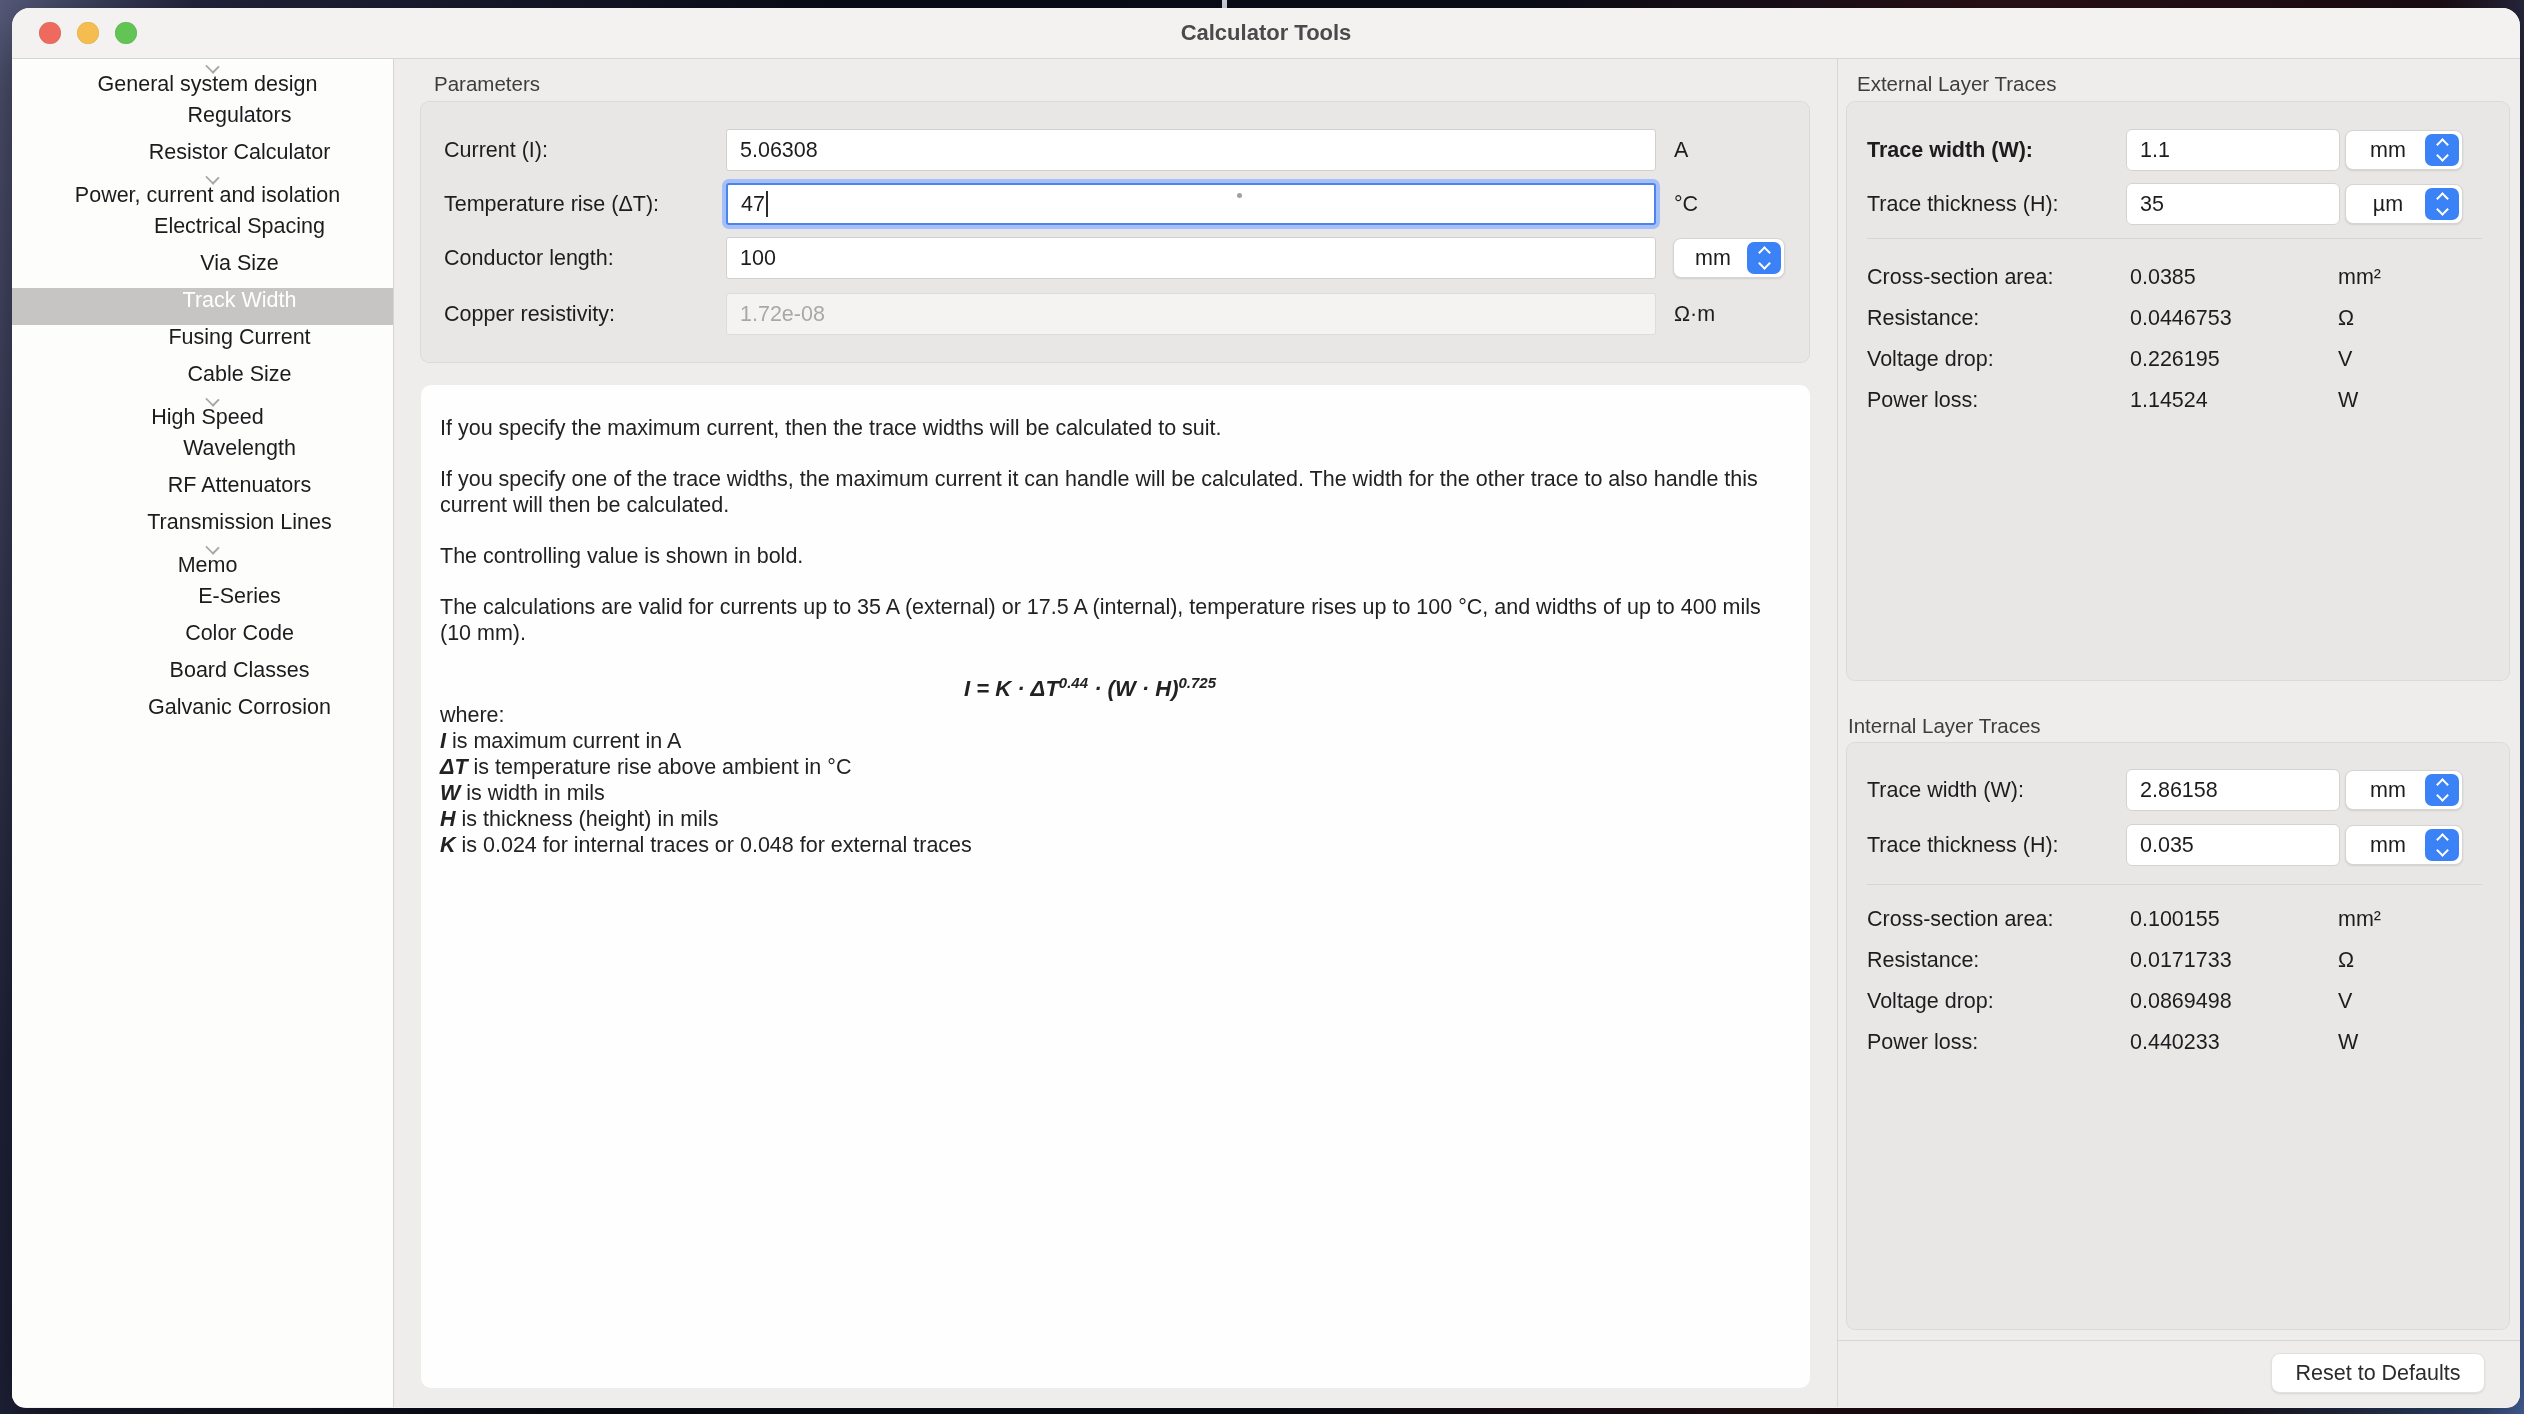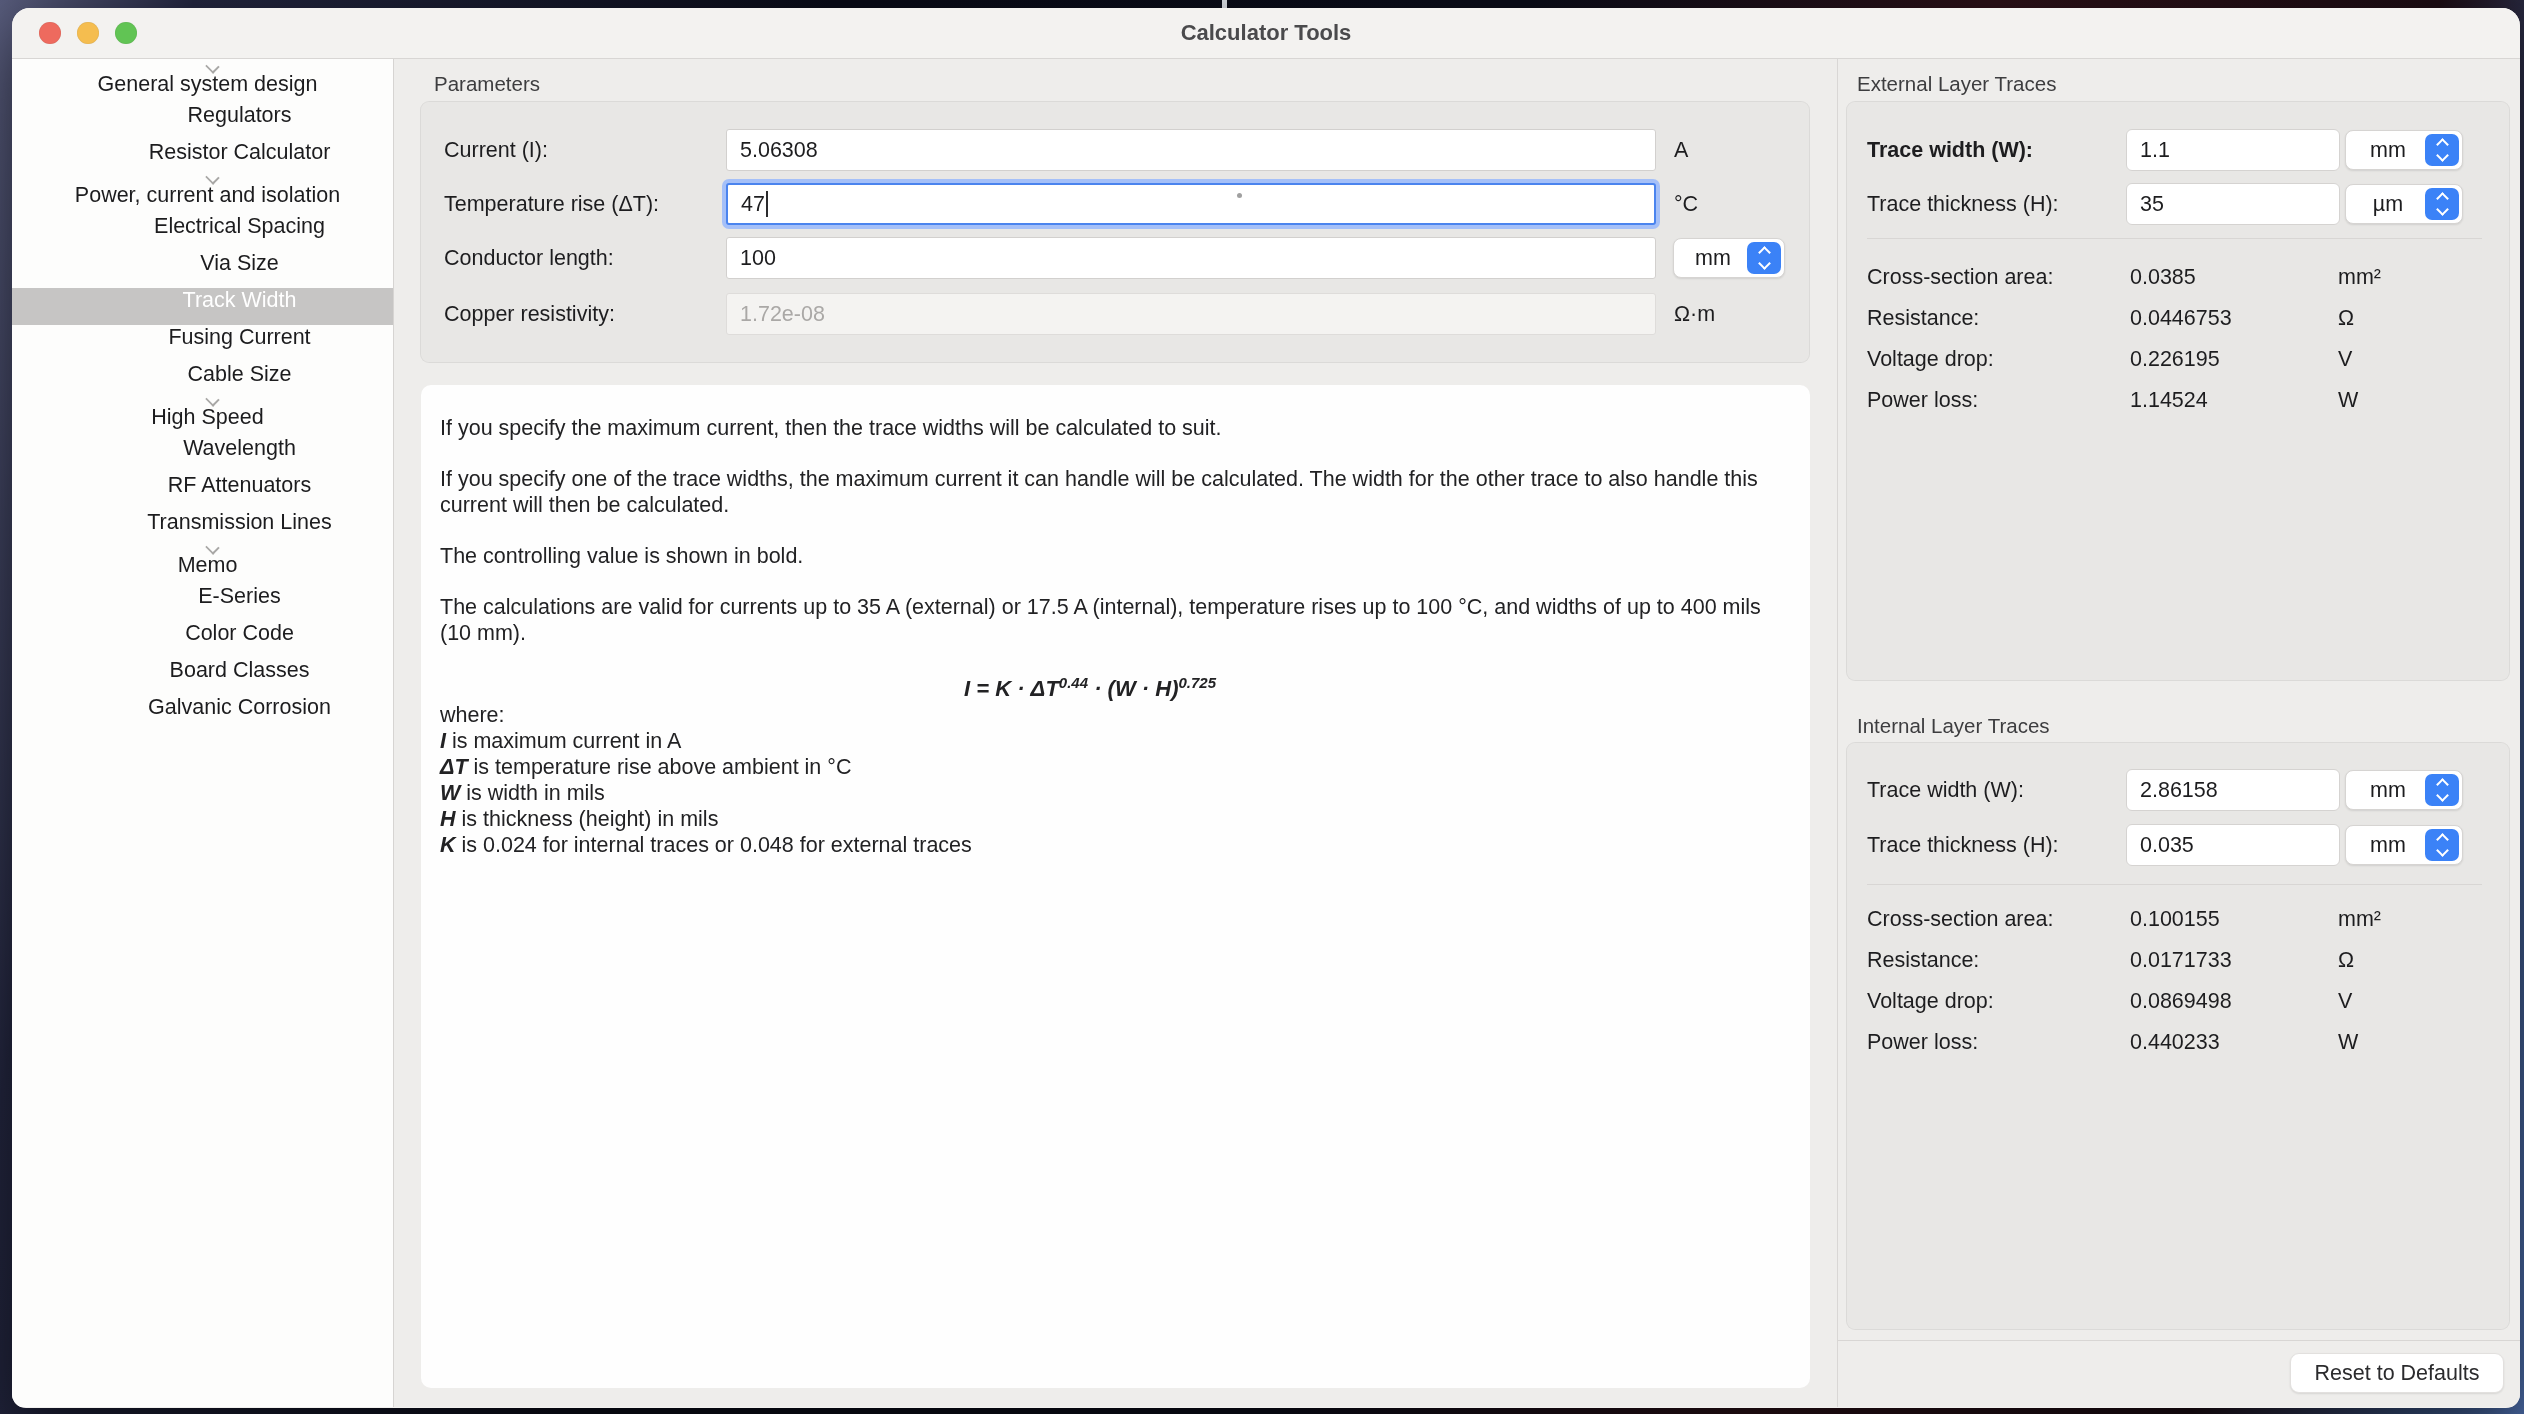--- a/index.html
+++ b/index.html
@@ -72,21 +72,21 @@
   .textbox { position:absolute; left:27px; top:326px; width:1389px; height:1003px; background:#fefefe; border-radius:10px;
     padding:30px 40px 0 19px; font-size:21.5px; line-height:26px; color:#222224; }
   .textbox p { margin:0 0 25px 0; }
   .formula { font-weight:700; font-style:italic; font-size:22px; margin:-1px 0 0 524px; line-height:26px; }
   .formula sup { font-size:15px; }
   .wline { line-height:26px; }
   .wvar { font-style:italic; font-weight:700; }
   .cursor-dot { position:absolute; left:843px; top:134px; width:5px; height:5px; border-radius:50%; background:#8f8f8f; opacity:.85; }
   
   .rp-footline { position:absolute; left:0; right:0; top:1281px; height:1px; background:#d8d6d4; }
-  .reset-btn { position:absolute; left:452px; top:1294px; width:214px; height:40px; background:#ffffff; border:1px solid #e2e0de;
+  .reset-btn { position:absolute; left:433px; top:1294px; width:214px; height:40px; background:#ffffff; border:1px solid #e2e0de;
     border-radius:9px; font-family:inherit; font-size:21.5px; color:#2b2b2d; box-shadow:0 1px 2px rgba(0,0,0,.10); }
 </style>
 </head>
 <body>
 
 <div class="top-tick"></div>
 
 <div class="window">
 
   <div class="titlebar">
@@ -268,21 +268,21 @@
         <span class="rlabel">Voltage drop:</span>
         <span class="rvalue">0.226195</span>
         <span class="runit">V</span>
       </div>
       <div class="rrow" style="top:328px;">
         <span class="rlabel">Power loss:</span>
         <span class="rvalue">1.14524</span>
         <span class="runit">W</span>
       </div>
 
-      <div class="sechead" style="left:19px; top:655px;">Internal Layer Traces</div>
+      <div class="sechead" style="left:10px; top:655px;">Internal Layer Traces</div>
       <div class="groupbox" style="left:8px; top:683px; width:664px; height:588px;"></div>
 
       <div class="prow" style="top:710px;">
         <span class="plabel">Trace width (W):</span>
         <input class="field" value="2.86158" style="">
         <div class="dropdown">
           <span class="dd-label">mm</span>
           <span class="stepper">
               <span class="chev up"></span>
               <span class="chev down"></span>

